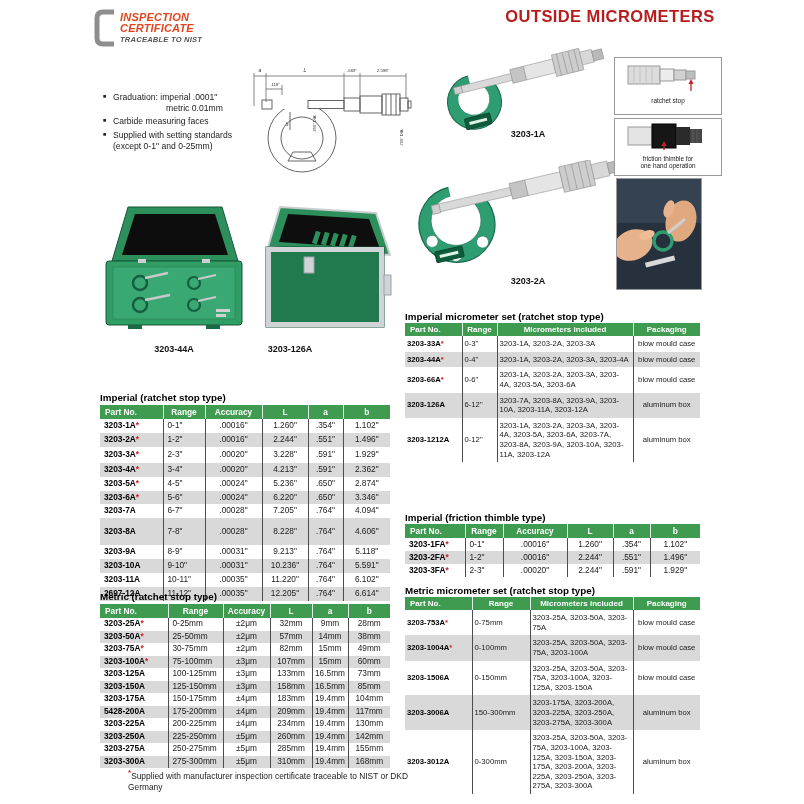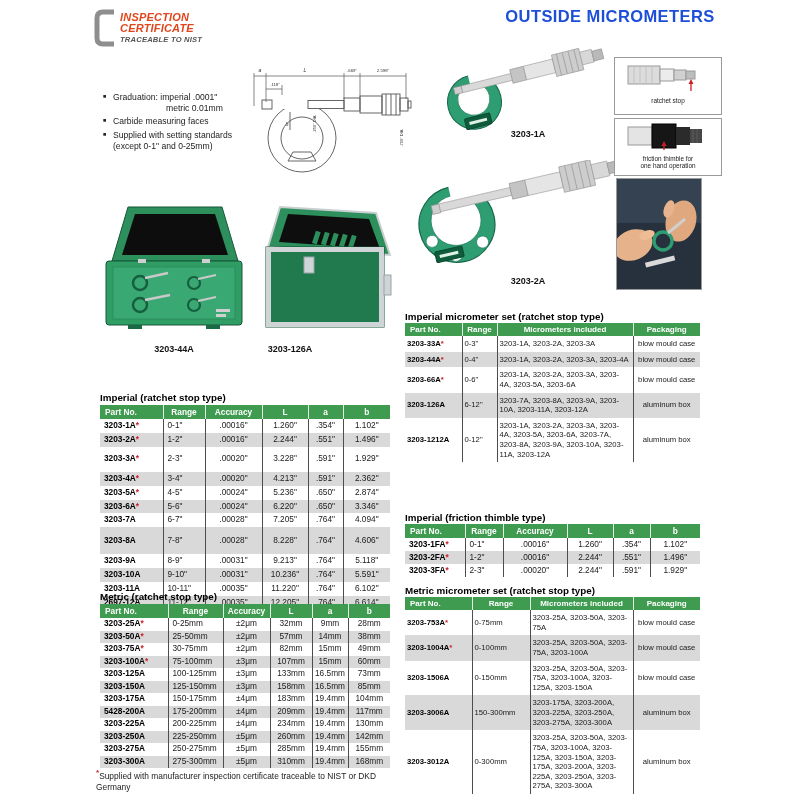--- a/index.html
+++ b/index.html
@@ -3,21 +3,21 @@
 <meta charset="utf-8">
 <style>
   html,body{margin:0;padding:0;}
   body{
     width:804px;height:804px;background:#ffffff;position:relative;overflow:hidden;
     font-family:"Liberation Sans", sans-serif;color:#111;
   }
   .abs{position:absolute;}
 
   
-  .page-title{font-size:16.5px;font-weight:bold;letter-spacing:.4px;text-align:center;color:#1d4ed8;}
+  .page-title{font-size:16.5px;font-weight:bold;letter-spacing:.4px;text-align:center;color:#b91c1c;}
 
   
   .cert{width:140px;}
   .cert-row{display:flex;align-items:flex-start;}
   .cert-text{margin-left:3px;margin-top:4px;}
   .cert-line{font-style:italic;font-weight:bold;font-size:11px;line-height:10.5px;color:#e0461e;letter-spacing:.2px;}
   .cert-tag{font-style:italic;font-weight:bold;font-size:7.6px;color:#555;margin-top:2px;letter-spacing:.2px;}
 
   
   .features{width:160px;}
@@ -43,21 +43,21 @@
   .cat-table td{font-size:8.3px;text-align:center;border-right:1px solid #4d4d4d;padding:1px 2px;line-height:1.2;color:#1a1a1a;}
   .cat-table th:last-child,.cat-table td:last-child{border-right:none;}
   .cat-table td.cleft{text-align:left;padding-left:4px;}
   .cat-table td.part{font-weight:bold;text-align:left;padding-left:4px;white-space:nowrap;color:#000;}
   .cat-table tr.alt td{background:#d9d9d9;}
   .cat-table.dense td{font-size:7.7px;padding:3px 2px;line-height:1.25;}
   .cat-table.dense th{font-size:8px;}
   .star{color:#cc2026;font-weight:bold;}
 
   
-  .footnote{font-size:8.4px;line-height:1.3;color:#222;}
+  .footnote{font-size:8.4px;line-height:1.3;color:#222;margin-left:32px;}
   .footnote .star{vertical-align:super;font-size:8px;}
 </style>
 </head>
 <body>
 
 <div class="abs page-title" style="left:455px;top:7px;width:310px;">OUTSIDE MICROMETERS</div>
 
 <div class="abs cert" style="left:93px;top:8px;">
   <div class="cert-row">
     <svg width="24" height="40" viewBox="0 0 24 40">
@@ -290,21 +290,21 @@
           <td>1.102"</td>
         </tr>
         <tr class="alt" style="height: 13.9px;">
           <td class="part">3203-2A<span class="star">*</span></td>
           <td class="cleft">1-2"</td>
           <td>.00016"</td>
           <td>2.244"</td>
           <td>.551"</td>
           <td>1.496"</td>
         </tr>
-        <tr style="height: 25px;">
+        <tr style="height: 16px;">
           <td class="part">3203-3A<span class="star">*</span></td>
           <td class="cleft">2-3"</td>
           <td>.00020"</td>
           <td>3.228"</td>
           <td>.591"</td>
           <td>1.929"</td>
         </tr>
         <tr class="alt" style="height: 13.9px;">
           <td class="part">3203-4A<span class="star">*</span></td>
           <td class="cleft">3-4"</td>

